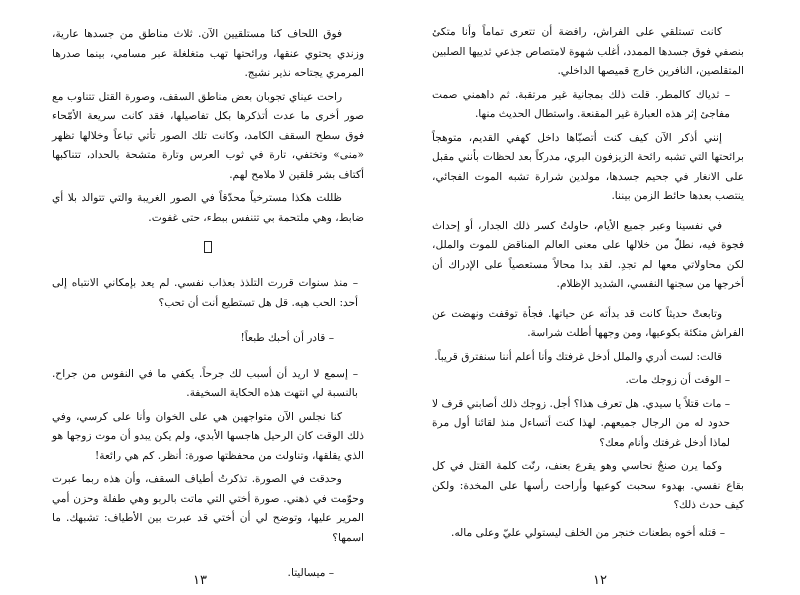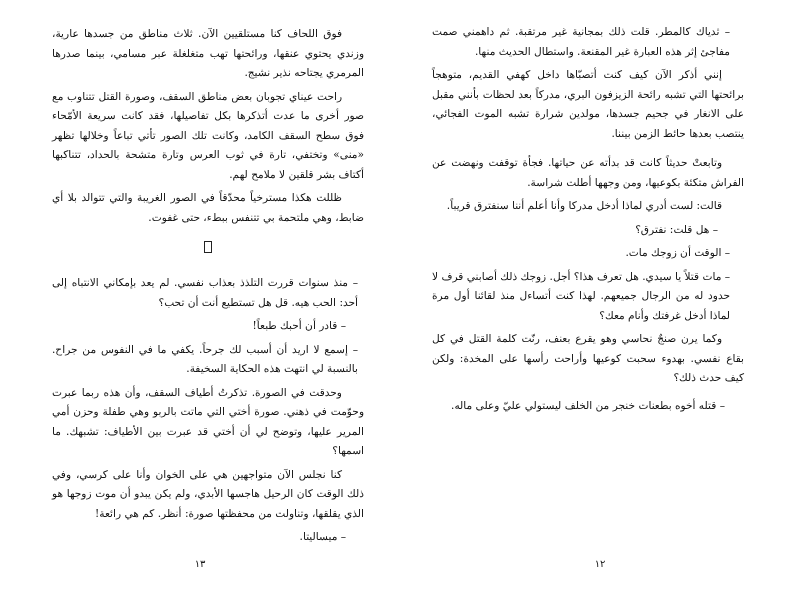--- a/index.html
+++ b/index.html
@@ -14,61 +14,62 @@
     }
     .page.left { left: 0; }
     .page.right { left: 400px; }
     .text {
       position: absolute; direction: rtl; text-align: justify;
       font-size: 10.6px; line-height: 19.5px;
     }
     .page.left .text { left: 52px; width: 312px; top: 24px; }
     .page.right .text { left: 32px; width: 312px; top: 22px; }
     .p { margin: 0 0 4px 0; text-indent: 22px; }
-    .dlg { margin: 4px; padding-right: 6px; text-indent: 0; }
+    .dlg { margin: 16px; padding-right: 6px; text-indent: 0; }
     .dlg2 { margin: 0 0 4px 0; padding-right: 6px; text-indent: 0; }
     .center-line { text-align: center; text-indent: 0; margin: 8px 0 6px 0; }
     .divider {
       display: block; width: 6px; height: 10px; border: 1.5px solid #222;
       margin: 14px auto 20px auto;
     }
     .page-num {
-      position: absolute; bottom: 26px; width: 100%; text-align: center;
-      font-size: 10px; direction: rtl;
+      position: absolute; bottom: 8px; width: 100%; text-align: center;
+      font-size: 13px; direction: rtl;
     }
   </style>
 </head>
 <body>
 
 <div class="spread">
 
   <div class="page left">
     <div class="text">
       <p class="p">فوق اللحاف كنا مستلقيين الآن. ثلاث مناطق من جسدها عارية، وزندي يحتوي عنقها، ورائحتها تهب متغلغلة عبر مسامي، بينما صدرها المرمري يجتاحه نذير نشيج.</p>
       <p class="p">راحت عيناي تجوبان بعض مناطق السقف، وصورة القتل تتناوب مع صور أخرى ما عدت أتذكرها بكل تفاصيلها، فقد كانت سريعة الأمّحاء فوق سطح السقف الكامد، وكانت تلك الصور تأتي تباعاً وخلالها تظهر «منى» وتختفي، تارة في ثوب العرس وتارة متشحة بالحداد، تتناكبها أكتاف بشر قلقين لا ملامح لهم.</p>
       <p class="p">ظللت هكذا مسترخياً محدّقاً في الصور الغريبة والتي تتوالد بلا أي ضابط، وهي ملتحمة بي تتنفس ببطء، حتى غفوت.</p>
       <span class="divider"></span>
       <p class="dlg2">– منذ سنوات قررت التلذذ بعذاب نفسي. لم يعد بإمكاني الانتباه إلى أحد: الحب هيه. قل هل تستطيع أنت أن تحب؟</p>
       <p class="dlg" style="padding-right:14px">– قادر أن أحبك طبعاً!</p>
       <p class="dlg2">– إسمع لا اريد أن أسبب لك جرحاً. يكفي ما في النفوس من جراح. بالنسبة لي انتهت هذه الحكاية السخيفة.</p>
+      <p class="p">كنا نجلس الآن متواجهين هي على الخوان وأنا على كرسي، وفي ذلك الوقت كان الرحيل هاجسها الأبدي، ولم يكن يبدو أن موت زوجها هو الذي يقلقها، وتناولت من محفظتها صورة: أنظر. كم هي رائعة!</p>
       <p class="p">وحدقت في الصورة. تذكرتُ أطياف السقف، وأن هذه ربما عبرت وحوّمت في ذهني. صورة أختي التي ماتت بالربو وهي طفلة وحزن أمي المرير عليها، وتوضح لي أن أختي قد عبرت بين الأطياف: تشبهك. ما اسمها؟</p>
-      <p class="p">كنا نجلس الآن متواجهين هي على الخوان وأنا على كرسي، وفي ذلك الوقت كان الرحيل هاجسها الأبدي، ولم يكن يبدو أن موت زوجها هو الذي يقلقها، وتناولت من محفظتها صورة: أنظر. كم هي رائعة!</p>
       <p class="dlg" style="padding-right:14px">– ميساليتا.</p>
 
     </div>
     <div class="page-num">١٣</div>
   </div>
 
   <div class="page right">
     <div class="text">
+      <p class="p">كانت تستلقي على الفراش، رافضة أن تتعرى تماماً وأنا متكئ بنصفي فوق جسدها الممدد، أغلب شهوة لامتصاص جذعي ثدييها الصلبين المتقلصين، النافرين خارج قميصها الداخلي.</p>
       <p class="dlg2" style="padding-right:14px">– ثدياك كالمطر. قلت ذلك بمجانية غير مرتقبة. ثم داهمني صمت مفاجئ إثر هذه العبارة غير المقنعة. واستطال الحديث منها.</p>
       <p class="p" style="">إنني أذكر الآن كيف كنت أتصبّاها داخل كهفي القديم، متوهجاً برائحتها التي تشبه رائحة الزيزفون البري، مدركاً بعد لحظات بأنني مقبل على الانغار في جحيم جسدها، مولدين شرارة تشبه الموت الفجائي، ينتصب بعدها حائط الزمن بيننا.</p>
+      <p class="p" style="margin-top:10px">في نفسينا وعبر جميع الأيام، حاولتُ كسر ذلك الجدار، أو إحداث فجوة فيه، نطلّ من خلالها على معنى العالم المناقض للموت والملل، لكن محاولاتي معها لم تجدِ. لقد بدا محالاً مستعصياً على الإدراك أن أخرجها من سجنها النفسي، الشديد الإظلام.</p>
       <p class="p" style="margin-top:10px">وتابعتْ حديثاً كانت قد بدأته عن حياتها. فجأة توقفت ونهضت عن الفراش متكئة بكوعيها، ومن وجهها أطلت شراسة.</p>
-      <p class="p">قالت: لست أدري لماذا أدخل مدركا وأنا أعلم أننا سنفترق قريباً.</p>
-      <p class="dlg" style="padding-right:22px">– هل قلت: نفترق؟</p>
+      <p class="p">قالت: لست أدري والملل أدخل غرفتك وأنا أعلم أننا سنفترق قريباً.</p>
       <p class="dlg2" style="padding-right:14px">– الوقت أن زوجك مات.</p>
       <p class="dlg2" style="padding-right:14px">– مات قتلاً يا سيدي. هل تعرف هذا؟ أجل. زوجك ذلك أصابني قرف لا حدود له من الرجال جميعهم. لهذا كنت أتساءل منذ لقائنا أول مرة لماذا أدخل غرفتك وأنام معك؟</p>
       <p class="p">وكما يرن صنجٌ نحاسي وهو يقرع بعنف، رنّت كلمة القتل في كل بقاع نفسي. بهدوء سحبت كوعيها وأراحت رأسها على المخدة: ولكن كيف حدث ذلك؟</p>
       <p class="center-line">– قتله أخوه بطعنات خنجر من الخلف ليستولي عليّ وعلى ماله.</p>
     </div>
     <div class="page-num">١٢</div>
   </div>
 
 </div>
 

